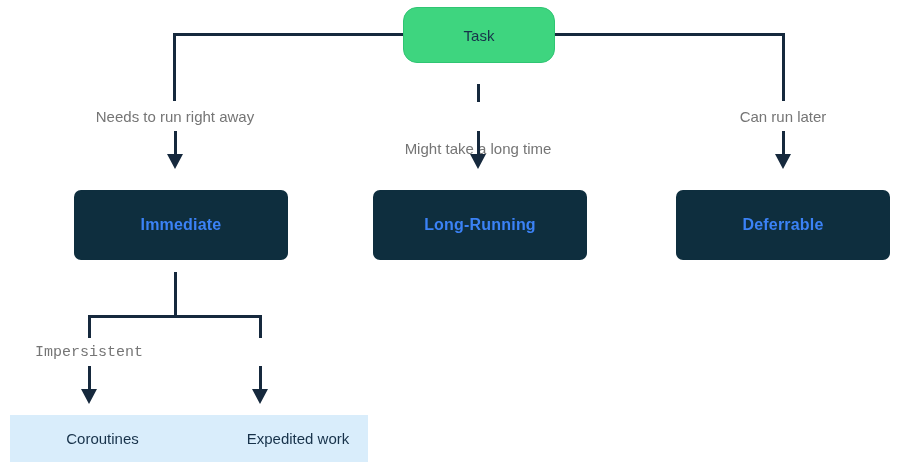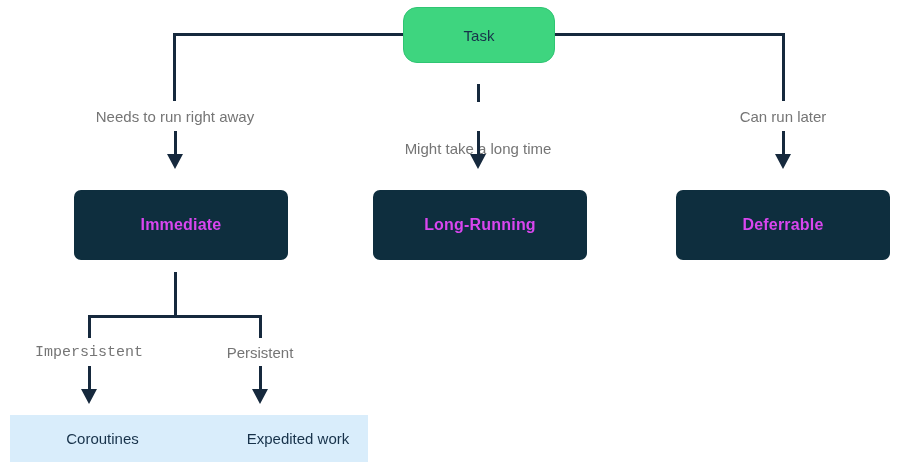--- a/index.html
+++ b/index.html
@@ -34,21 +34,21 @@
     border: 1px solid var(--task-border);
     border-radius: 14px;
     color: var(--node-text-dark);
     font-size: 15px;
     font-weight: 500;
   }
   .node-category {
     top: 190px; width: 214px; height: 70px;
     background: var(--category-fill);
     border-radius: 7px;
-    color: #d946ef;
+    color: #3b82f6;
     font-size: 16px;
     font-weight: 700;
     letter-spacing: 0.2px;
   }
   .node-immediate  { left: 74px; }
   .node-long-running { left: 373px; }
   .node-deferrable { left: 676px; text-align: center; }
   .node-leaf {
     top: 415px; width: 185px; height: 47px;
     background: var(--leaf-fill);
@@ -123,21 +123,20 @@
   <div class="line v-mid"></div>
   <div class="line v-imm"></div>
   <div class="line h-split"></div>
   <div class="line v-split-l"></div>
   <div class="line v-split-r"></div>
 
   <div class="edge-label lbl-immediate">Needs to run right away</div>
   <div class="edge-label lbl-long-running">Might take a long time</div>
   <div class="edge-label lbl-deferrable">Can run later</div>
   <div class="edge-label lbl-impersistent">Impersistent</div>
-  <div class="edge-label lbl-persistent">Persistent</div>
 
   <div class="ax-immediate">
     <div class="arrow-shaft shaft-r1"></div>
     <div class="arrow-head head-r1"></div>
   </div>
   <div class="ax-long">
     <div class="arrow-shaft shaft-r1"></div>
     <div class="arrow-head head-r1"></div>
   </div>
   <div class="ax-defer">

